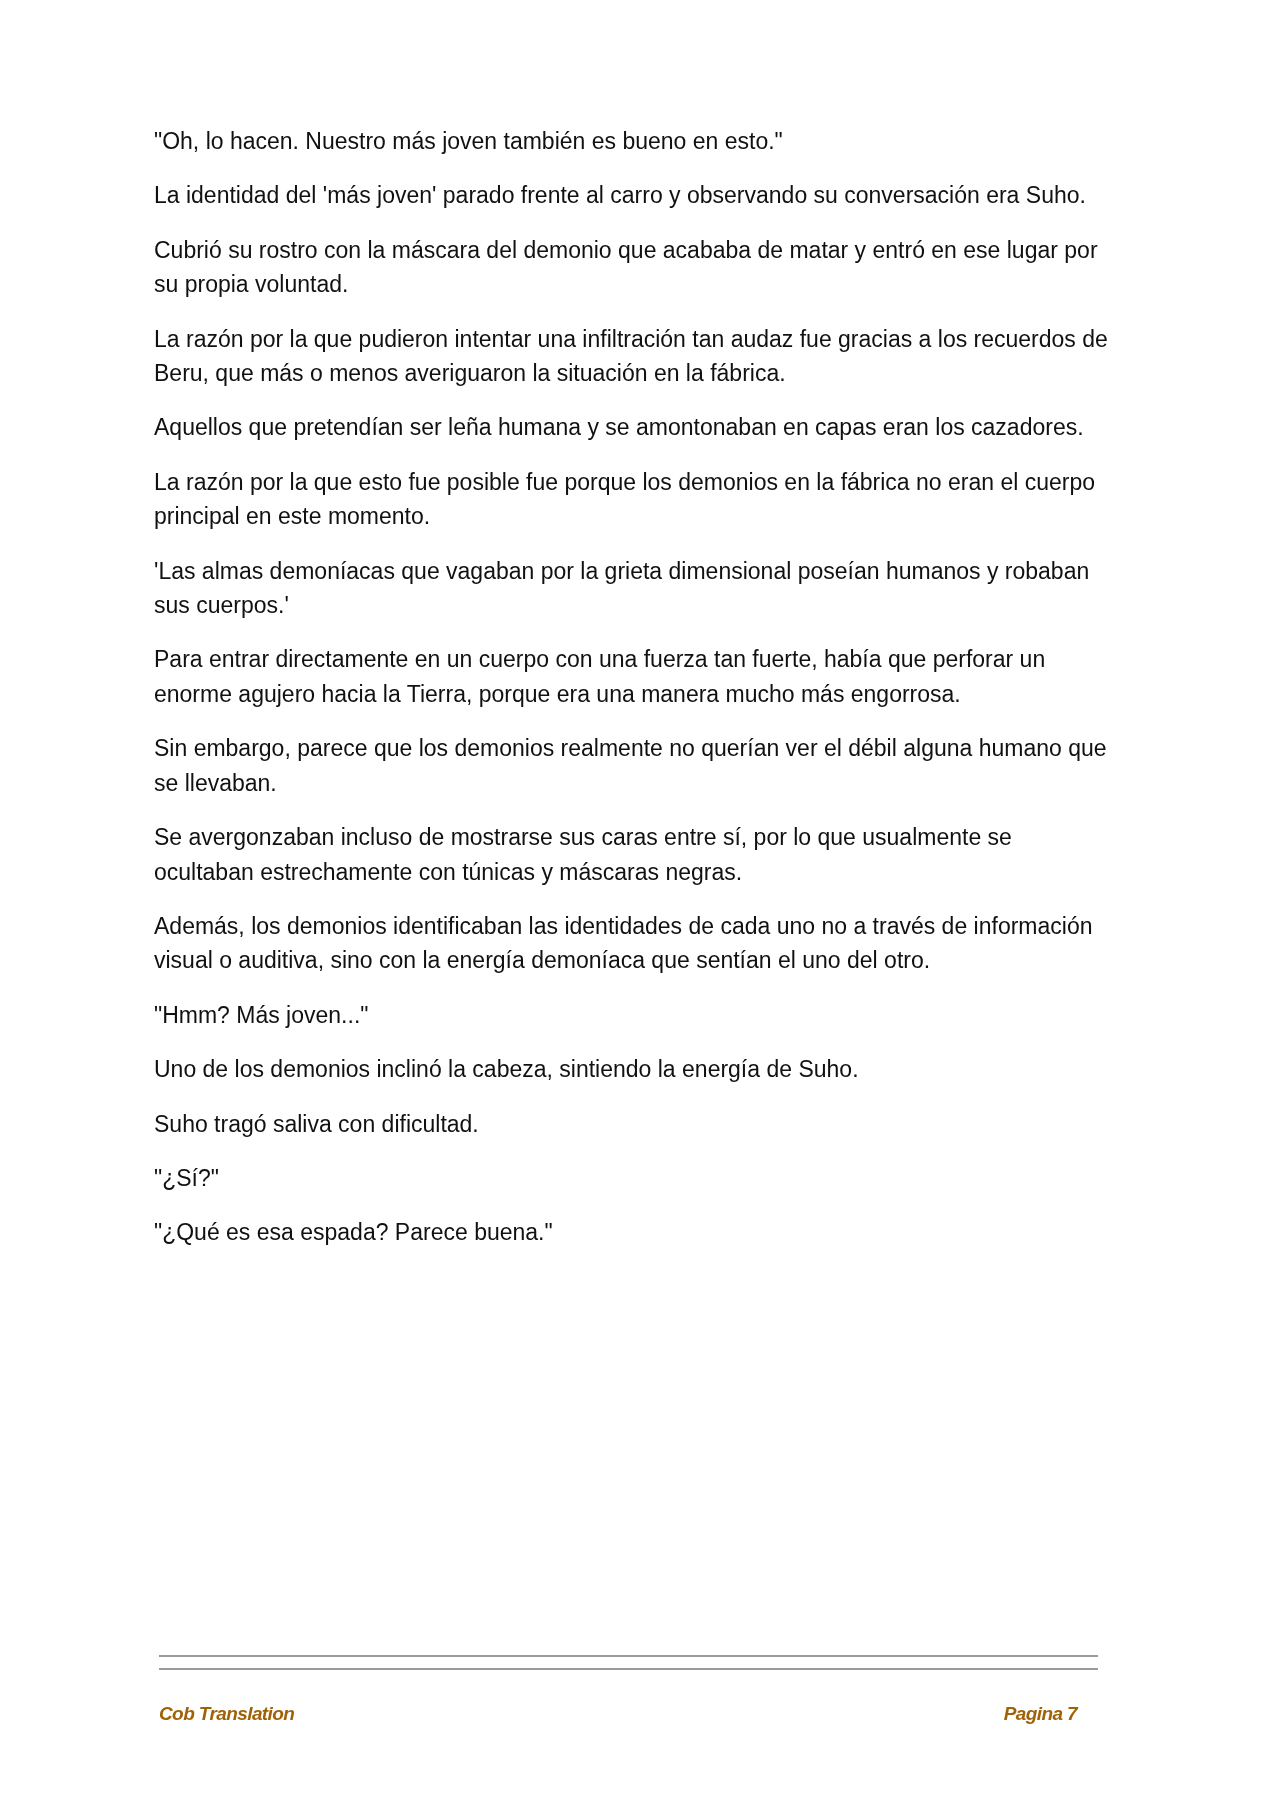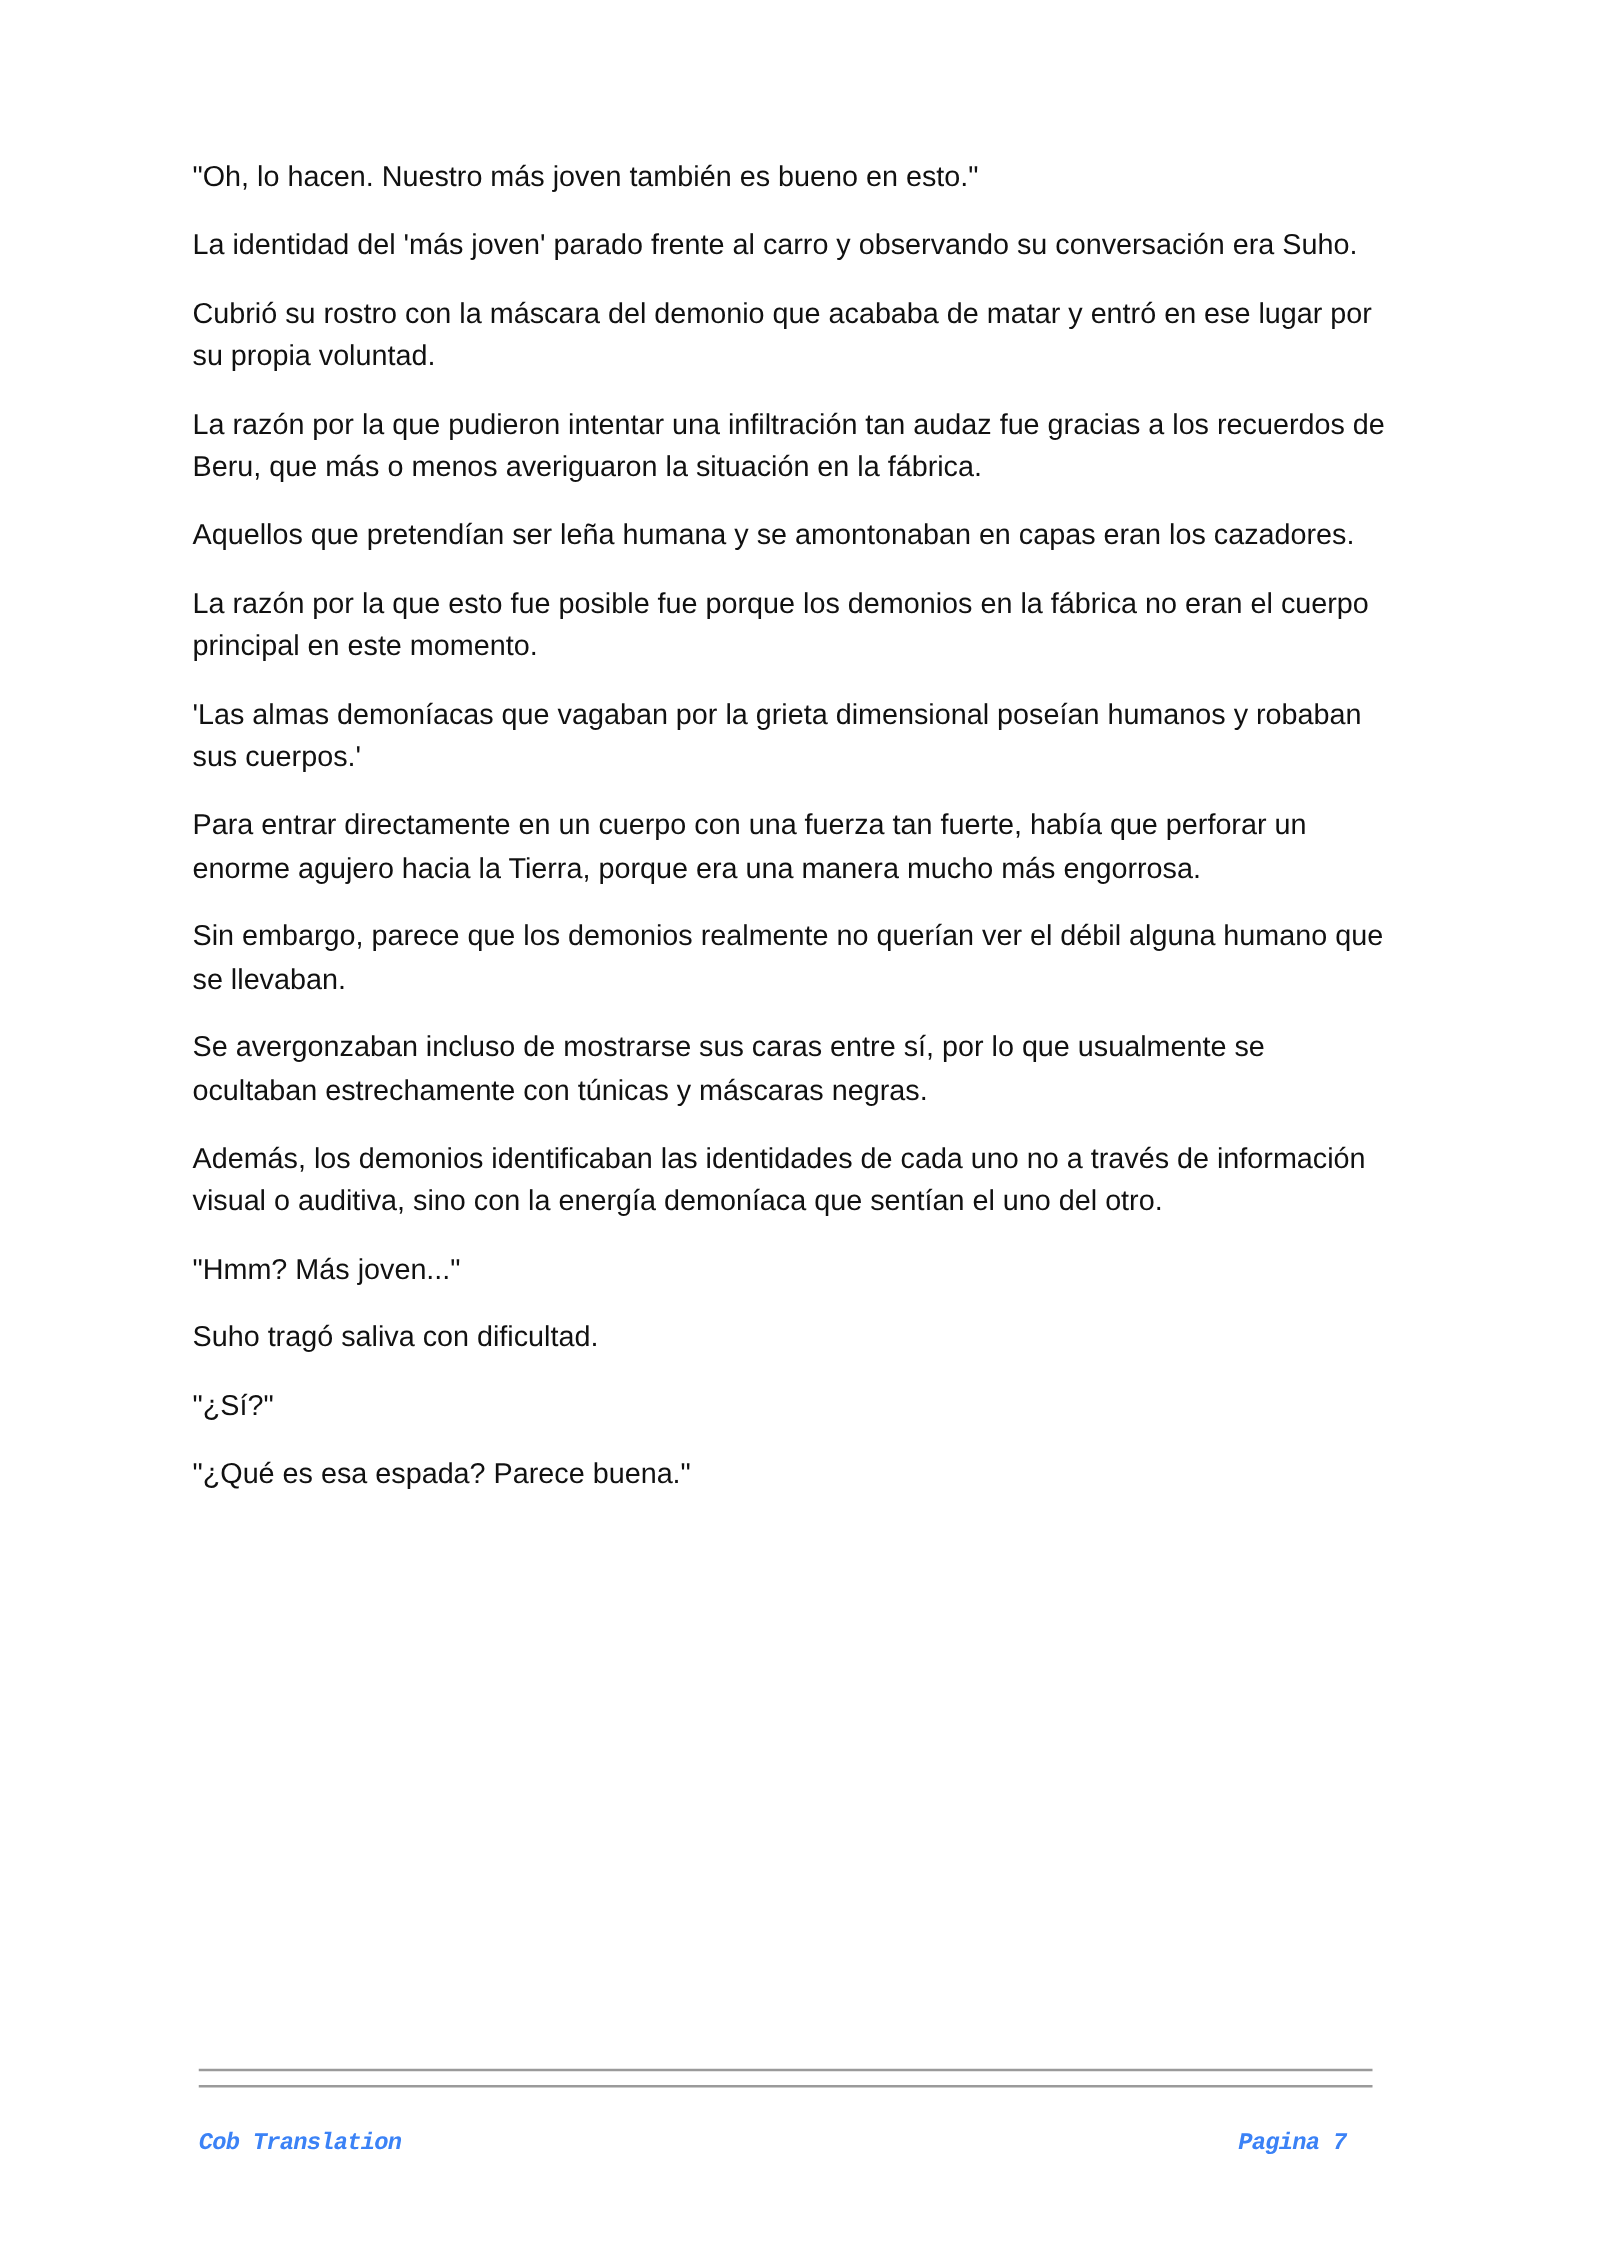--- a/index.html
+++ b/index.html
@@ -20,46 +20,47 @@
       left: 159px;
       width: 939px;
       height: 2px;
       background: #9a9a9a;
     }
     .rule.r1 { top: 1655px; }
     .rule.r2 { top: 1668px; }
     .footer-text {
       position: absolute;
       top: 1703px;
-      font-family: Liberation Mono, monospace;
+      font-family: Liberation Sans, sans-serif;
       font-weight: bold;
       font-style: italic;
       font-size: 19px;
       letter-spacing: -0.6px;
-      color: #3b82f6;
+      color: #a16207;
     }
     .footer-left { left: 159px; }
     .footer-right { right: 203px; }
   </style>
 </head>
 <body>
 
 <div class="page-body">
   <p>"Oh, lo hacen. Nuestro más joven también es bueno en esto."</p>
   <p>La identidad del 'más joven' parado frente al carro y observando su conversación era Suho.</p>
   <p>Cubrió su rostro con la máscara del demonio que acababa de matar y entró en ese lugar por su propia voluntad.</p>
   <p>La razón por la que pudieron intentar una infiltración tan audaz fue gracias a los recuerdos de Beru, que más o menos averiguaron la situación en la fábrica.</p>
   <p>Aquellos que pretendían ser leña humana y se amontonaban en capas eran los cazadores.</p>
   <p>La razón por la que esto fue posible fue porque los demonios en la fábrica no eran el cuerpo principal en este momento.</p>
   <p>'Las almas demoníacas que vagaban por la grieta dimensional poseían humanos y robaban sus cuerpos.'</p>
   <p>Para entrar directamente en un cuerpo con una fuerza tan fuerte, había que perforar un enorme agujero hacia la Tierra, porque era una manera mucho más engorrosa.</p>
   <p>Sin embargo, parece que los demonios realmente no querían ver el débil alguna humano que se llevaban.</p>
   <p>Se avergonzaban incluso de mostrarse sus caras entre sí, por lo que usualmente se ocultaban estrechamente con túnicas y máscaras negras.</p>
   <p>Además, los demonios identificaban las identidades de cada uno no a través de información visual o auditiva, sino con la energía demoníaca que sentían el uno del otro.</p>
   <p>"Hmm? Más joven..."</p>
+  <p>Uno de los demonios inclinó la cabeza, sintiendo la energía de Suho.</p>
   <p>Suho tragó saliva con dificultad.</p>
   <p>"¿Sí?"</p>
   <p>"¿Qué es esa espada? Parece buena."</p>
 </div>
 
 <div class="rule r1"></div>
 <div class="rule r2"></div>
 
 <div class="footer-text footer-left">Cob Translation</div>
 <div class="footer-text footer-right">Pagina 7</div>

